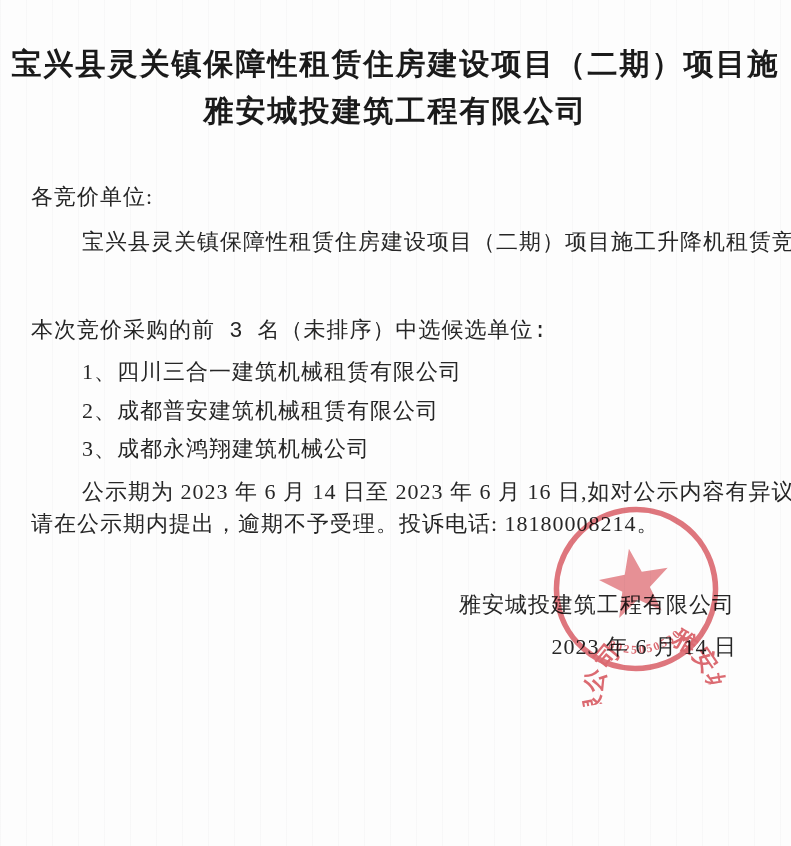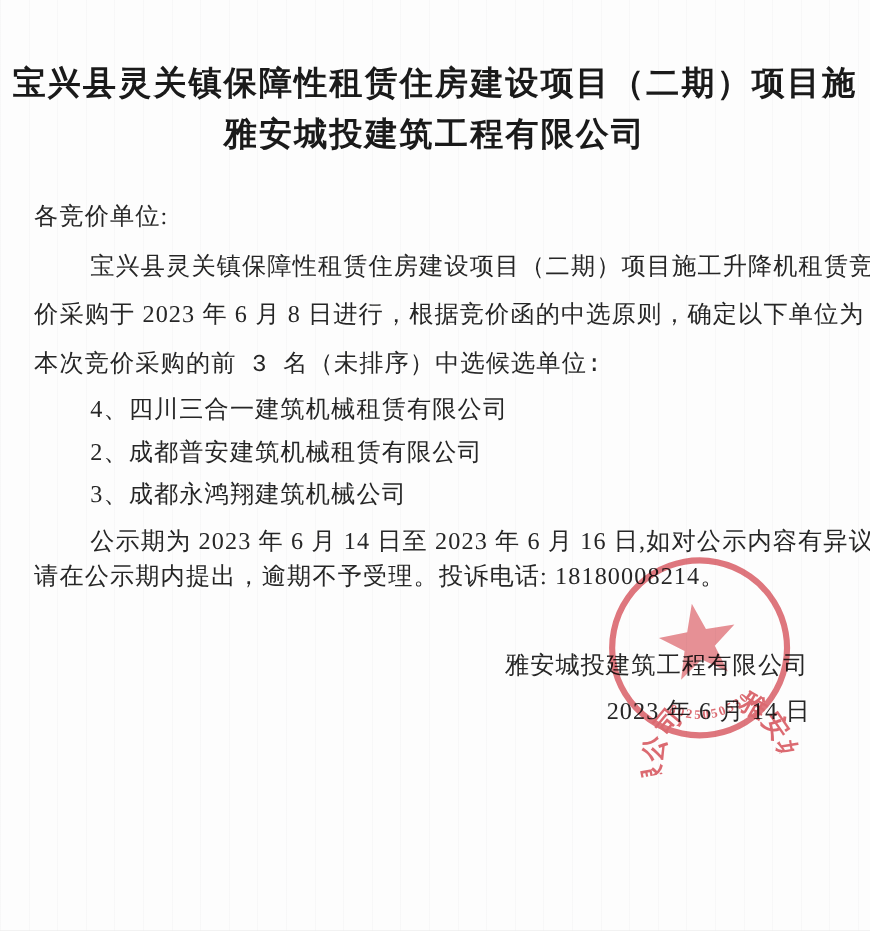--- a/index.html
+++ b/index.html
@@ -12,21 +12,21 @@
     background-color: #fdfdfd;
     background-image: repeating-linear-gradient(90deg,
       rgba(175,175,182,0.07) 0px, rgba(175,175,182,0.07) 1px,
       transparent 1px, transparent 26px);
     overflow: hidden;
     font-family: "Liberation Serif", "DejaVu Serif", serif;
     color: #222;
   }
   .title {
     position: absolute;
-    top: 52px; left: 0;
+    top: 40px; left: 0;
     width: 100%;
     text-align: center;
     font-family: "Liberation Sans", "DejaVu Sans", sans-serif;
     font-weight: 700;
     font-size: 30px;
     line-height: 47px;
     letter-spacing: 2px;
     color: #1a1a1a;
   }
   .line {
@@ -59,24 +59,23 @@
 <div class="page">
 
   <div class="title">
     <div>宝兴县灵关镇保障性租赁住房建设项目（二期）项目施</div>
     <div>雅安城投建筑工程有限公司</div>
   </div>
 
   <div class="line" style="top:182px; left:31px;">各竞价单位:</div>
 
   <div class="line" style="top:227px; left:82px;">宝兴县灵关镇保障性租赁住房建设项目（二期）项目施工升降机租赁竞</div>
-  <div class="line" style="top:271px; left:31px;">价采购于 2023 年 6 月 8 日进行，根据竞价函的中选原则，确定以下单位为</div>
   <div class="line" style="top:315px; left:31px;font-family:Liberation Mono, monospace;">本次竞价采购的前 3 名（未排序）中选候选单位:</div>
 
-  <div class="line" style="top:357px; left:82px;">4、四川三合一建筑机械租赁有限公司</div>
+  <div class="line" style="top:357px; left:82px;">1、四川三合一建筑机械租赁有限公司</div>
   <div class="line" style="top:396px; left:82px;font-family:Liberation Serif, serif;">2、成都普安建筑机械租赁有限公司</div>
   <div class="line" style="top:434px; left:82px;">3、成都永鸿翔建筑机械公司</div>
 
   <div class="line" style="top:477px; left:82px;">公示期为 2023 年 6 月 14 日至 2023 年 6 月 16 日,如对公示内容有异议，</div>
   <div class="line" style="top:509px; left:31px;">请在公示期内提出，逾期不予受理。投诉电话: 18180008214。</div>
 
   <div class="line r" style="top:590px; right:56px;">雅安城投建筑工程有限公司</div>
   <div class="line r" style="top:632px; right:54px;">2023 年 6 月 14 日</div>
 
   <svg class="seal" viewBox="0 0 210 210">

